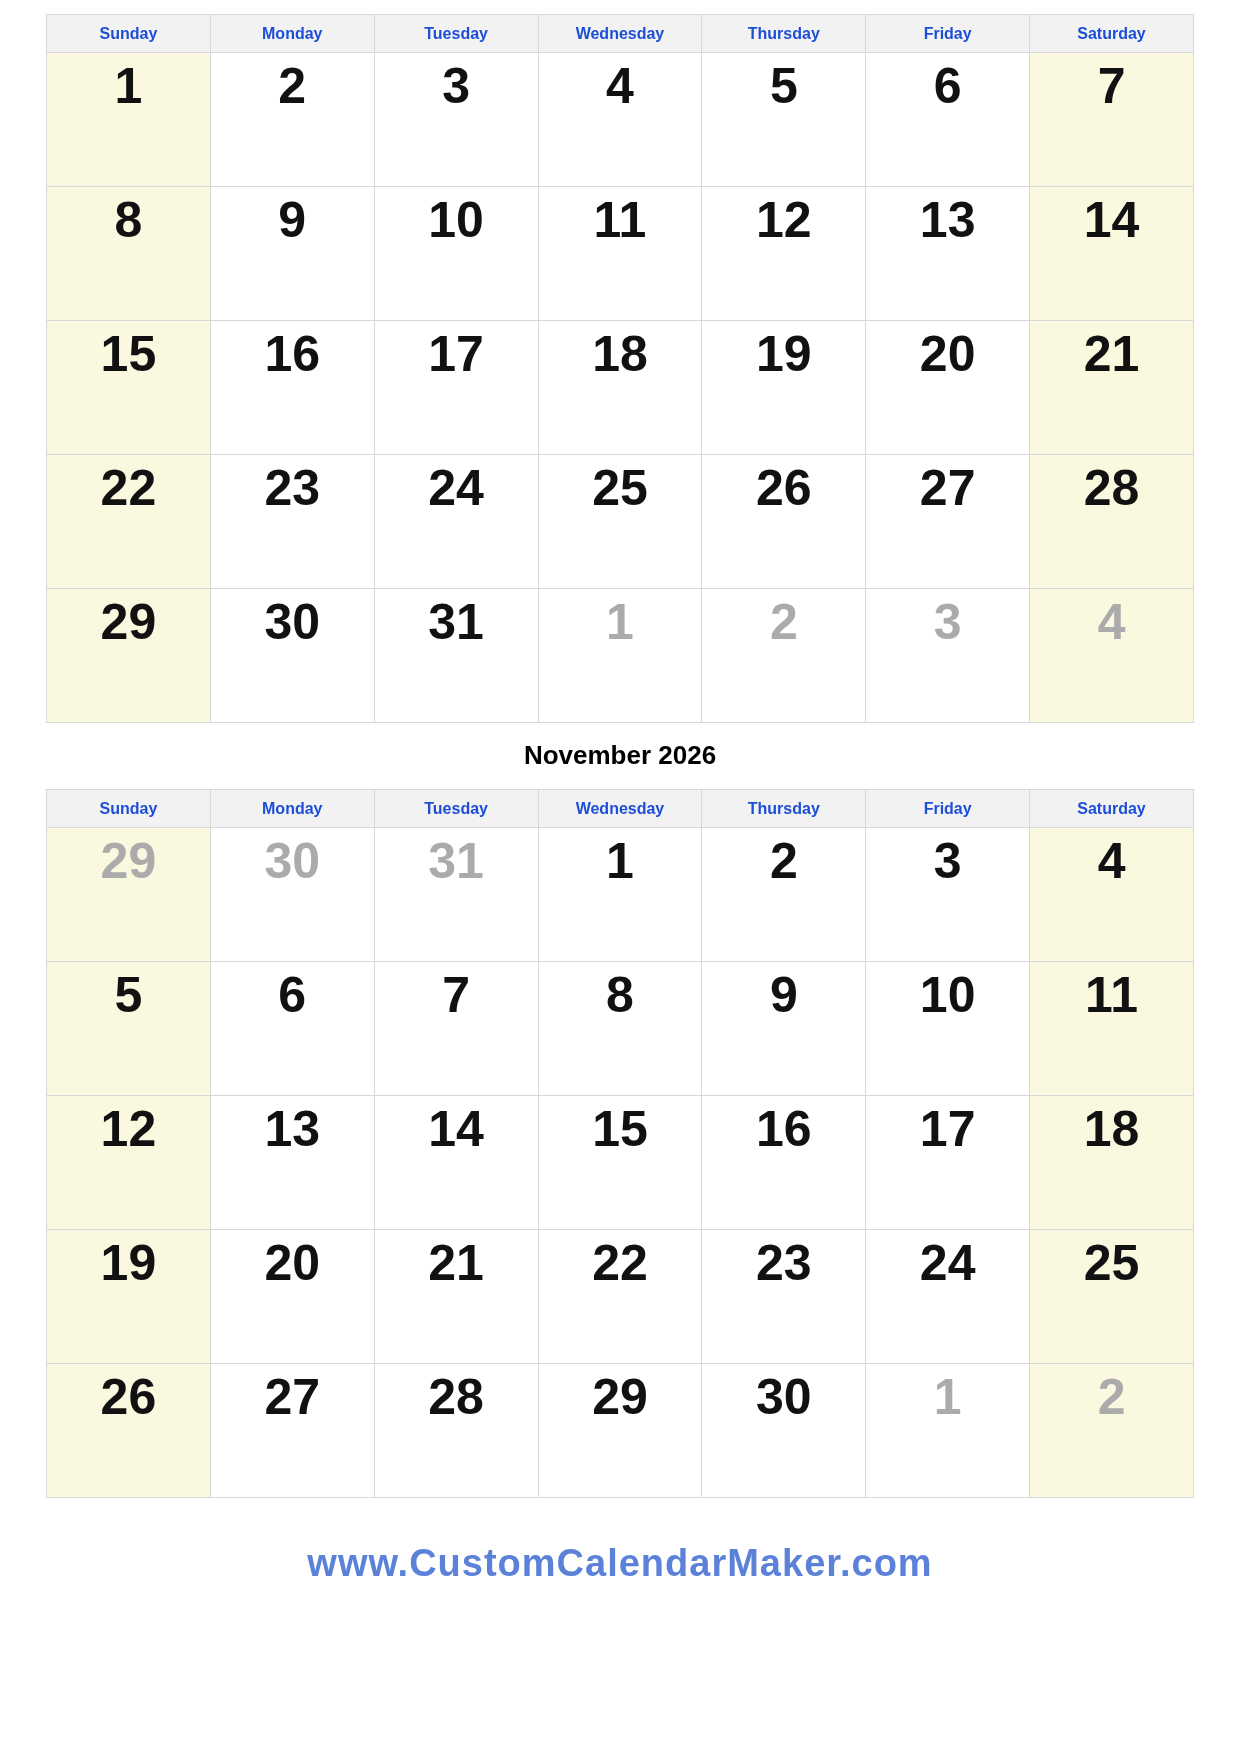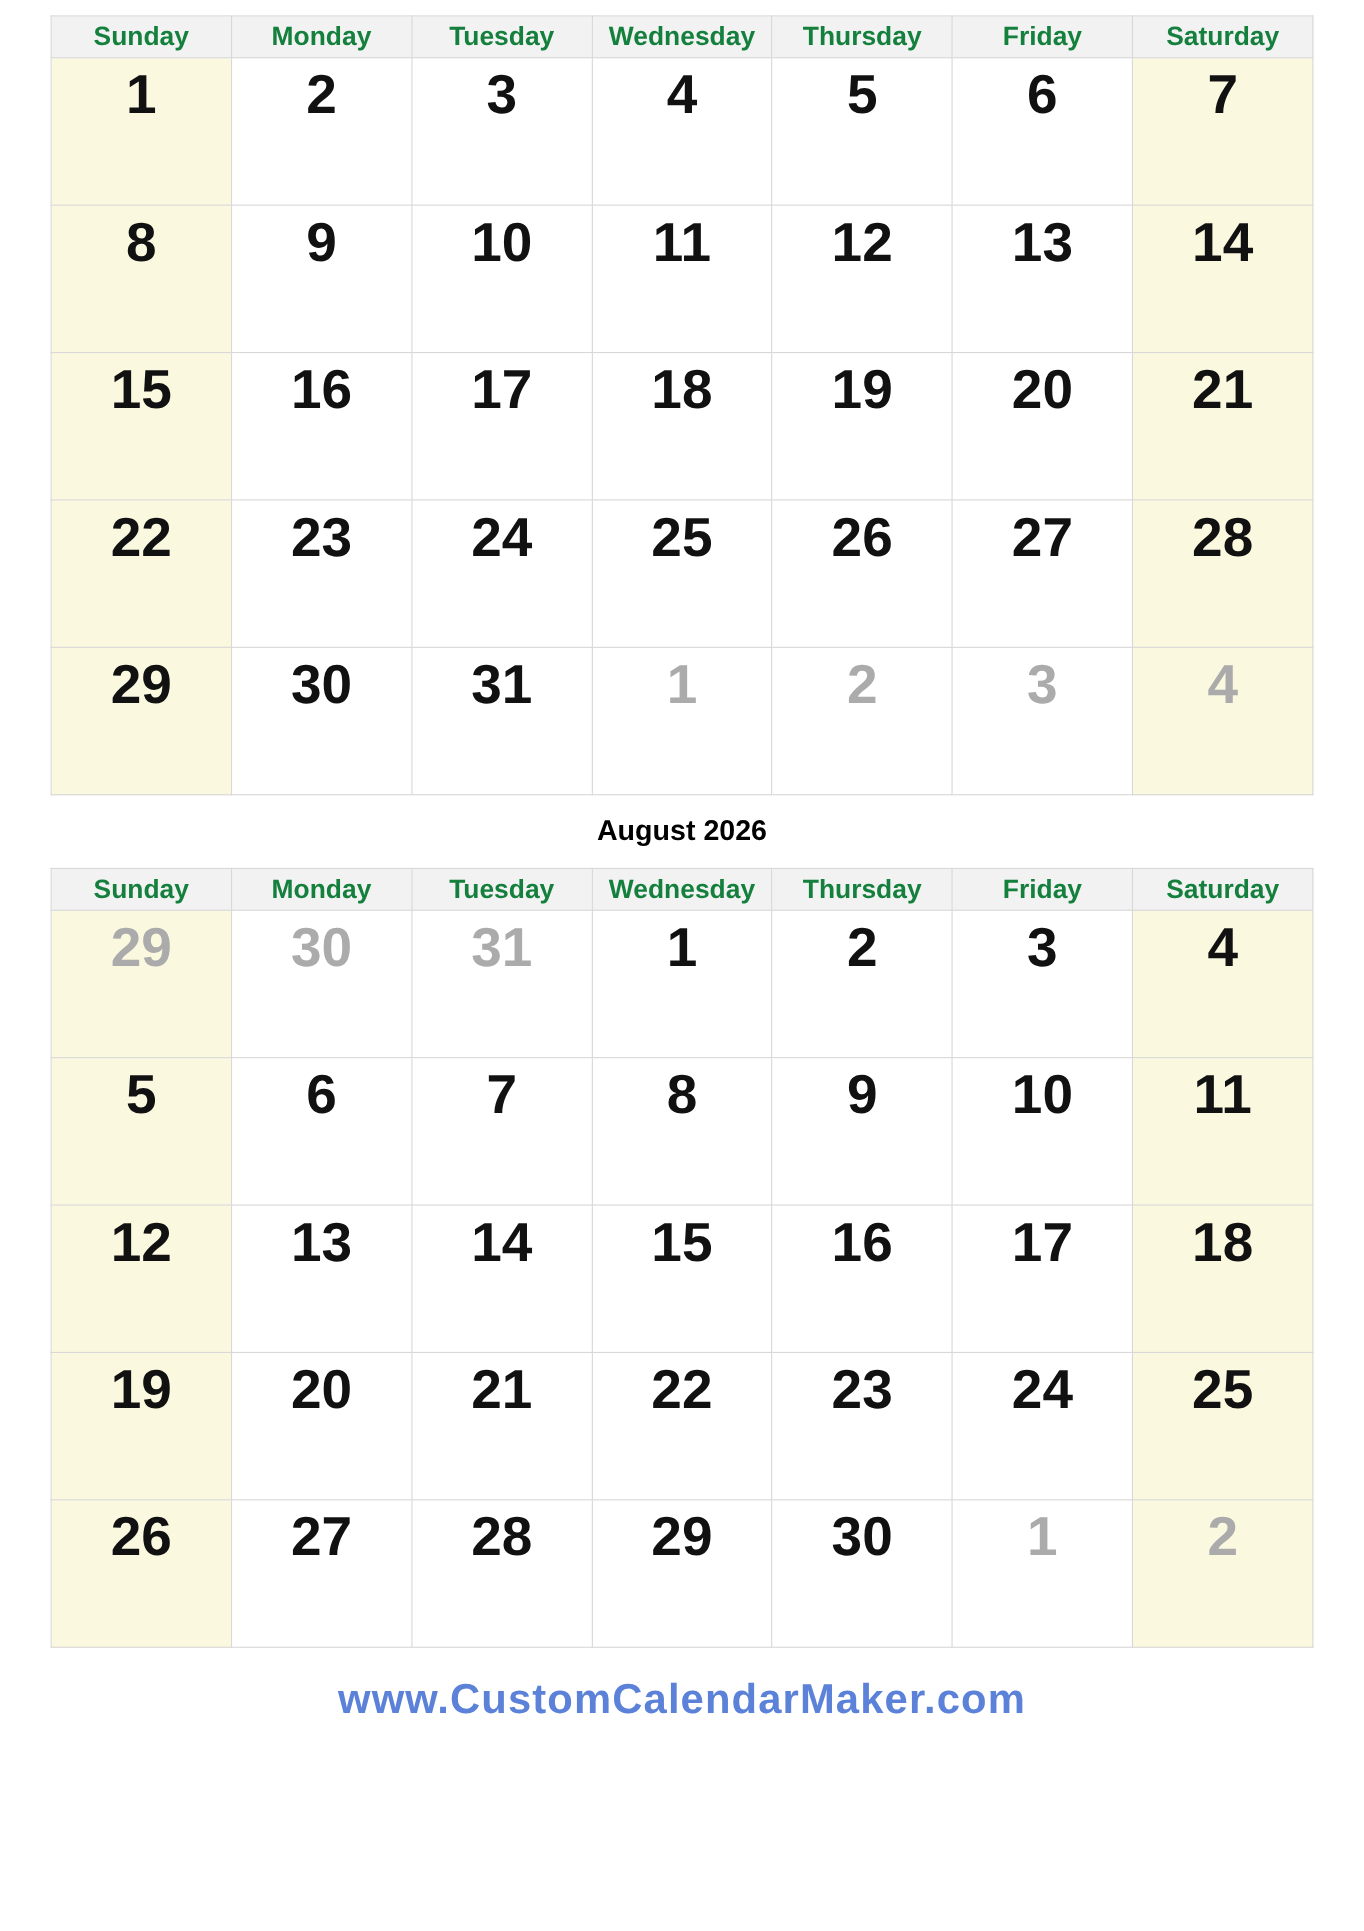--- a/index.html
+++ b/index.html
@@ -32,41 +32,41 @@
   table.month-grid {
     width: 100%;
     border-collapse: collapse;
     table-layout: fixed;
   }
   table.month-grid th {
     background: var(--header-bg);
     border: 1px solid var(--grid-border);
     height: 38px;
     padding: 0;
-    font-size: 24px;
-    font-weight: bold;
-    color: #15803d;
+    font-size: 16px;
+    font-weight: bold;
+    color: #1d4ed8;
     text-align: center;
   }
   table.month-grid td {
     border: 1px solid var(--grid-border);
     height: 134px;
     padding: 8px 0 0 0;
     vertical-align: top;
     text-align: center;
     font-size: 50px;
     line-height: 1;
     font-weight: bold;
     color: var(--day-text);
     background: #ffffff;
   }
   table.month-grid td.weekend { background: var(--weekend-bg); }
   table.month-grid td.outside { color: var(--outside-text); }
   .site-footer {
-    margin-top: 26px;
+    margin-top: 44px;
     text-align: center;
   }
   .site-footer a {
     font-size: 38px;
     font-weight: bold;
     letter-spacing: 1px;
     color: var(--footer-blue);
     text-decoration: none;
   }
 </style>
@@ -132,21 +132,21 @@
             <td class="outside">1</td>
             <td class="outside">2</td>
             <td class="outside">3</td>
             <td class="weekend outside">4</td>
           </tr>
         </tbody>
       </table>
   </section>
 
   <section class="month">
-    <h2 class="month-title">August 2026</h2>
+    <h2 class="month-title">November 2026</h2>
     <table class="month-grid">
         <thead>
           <tr>
             <th>Sunday</th>
             <th>Monday</th>
             <th>Tuesday</th>
             <th>Wednesday</th>
             <th>Thursday</th>
             <th>Friday</th>
             <th>Saturday</th>

